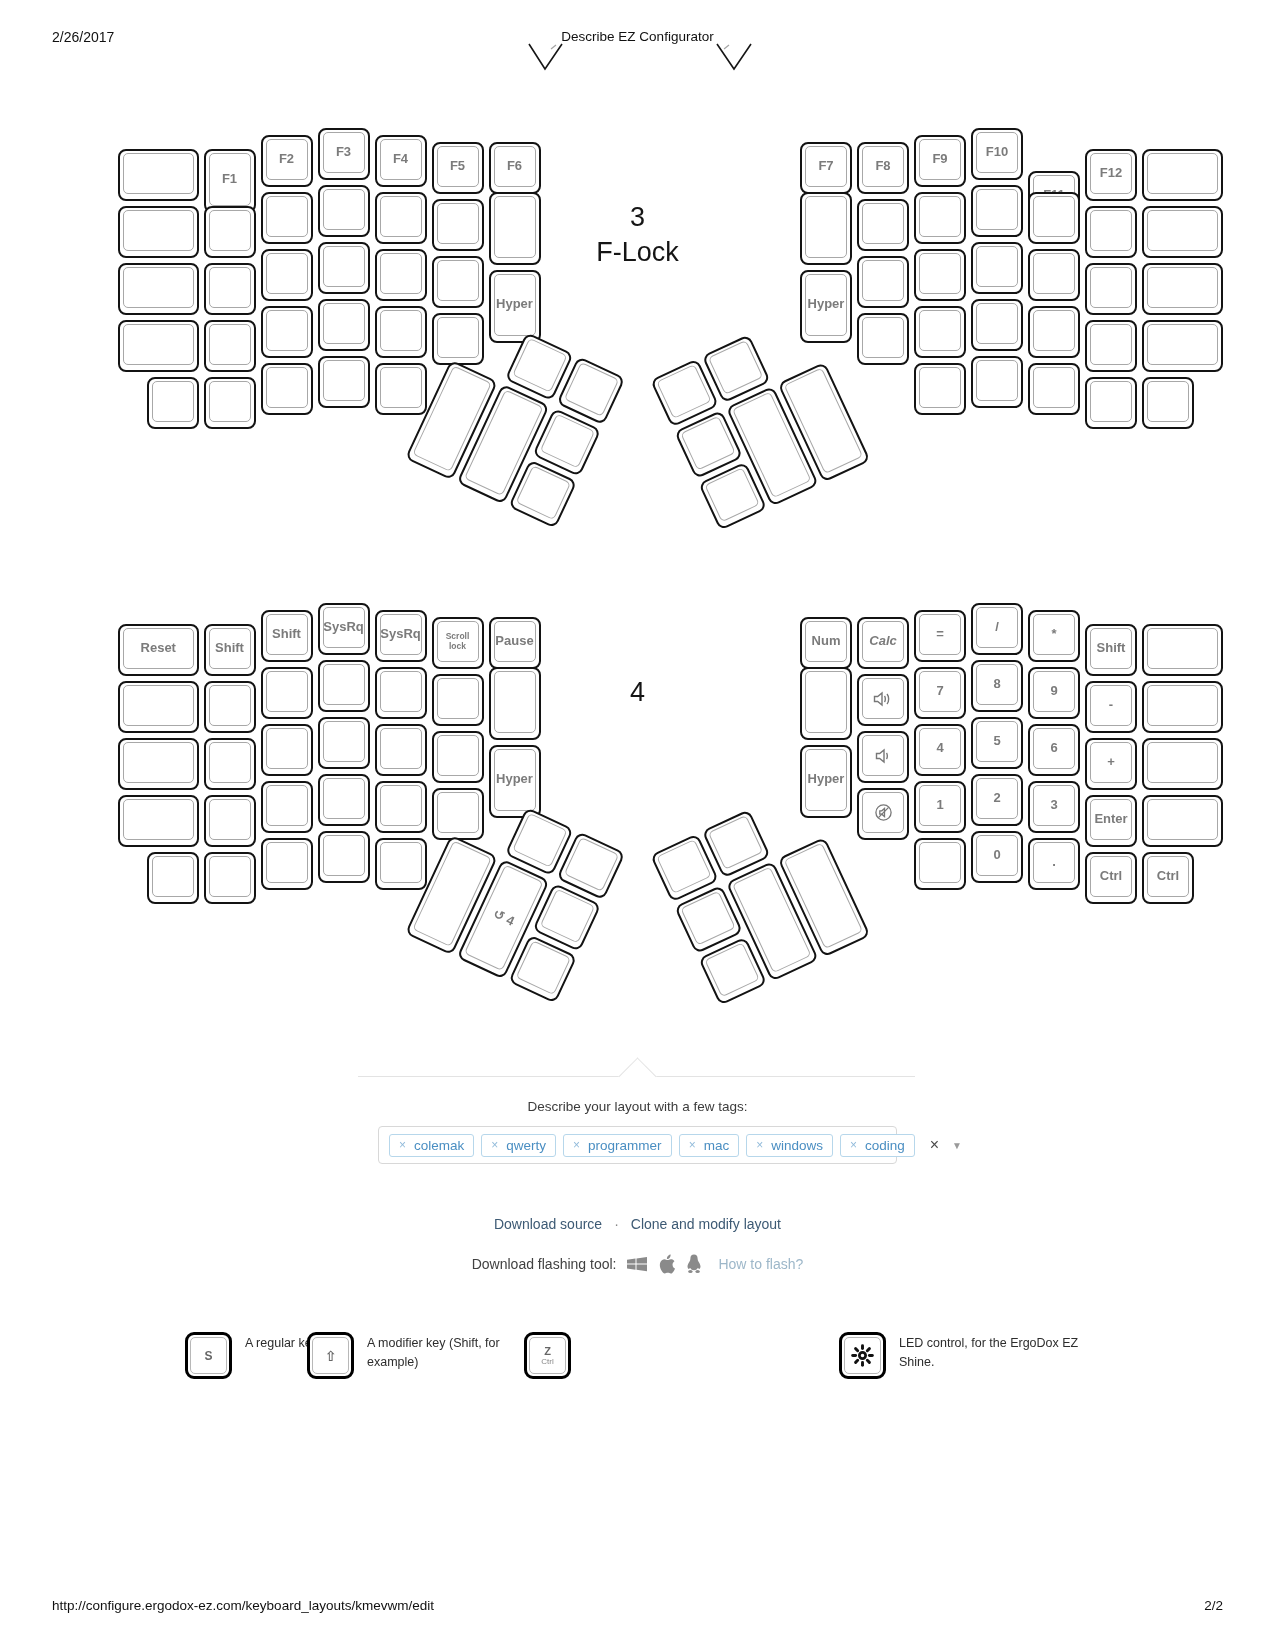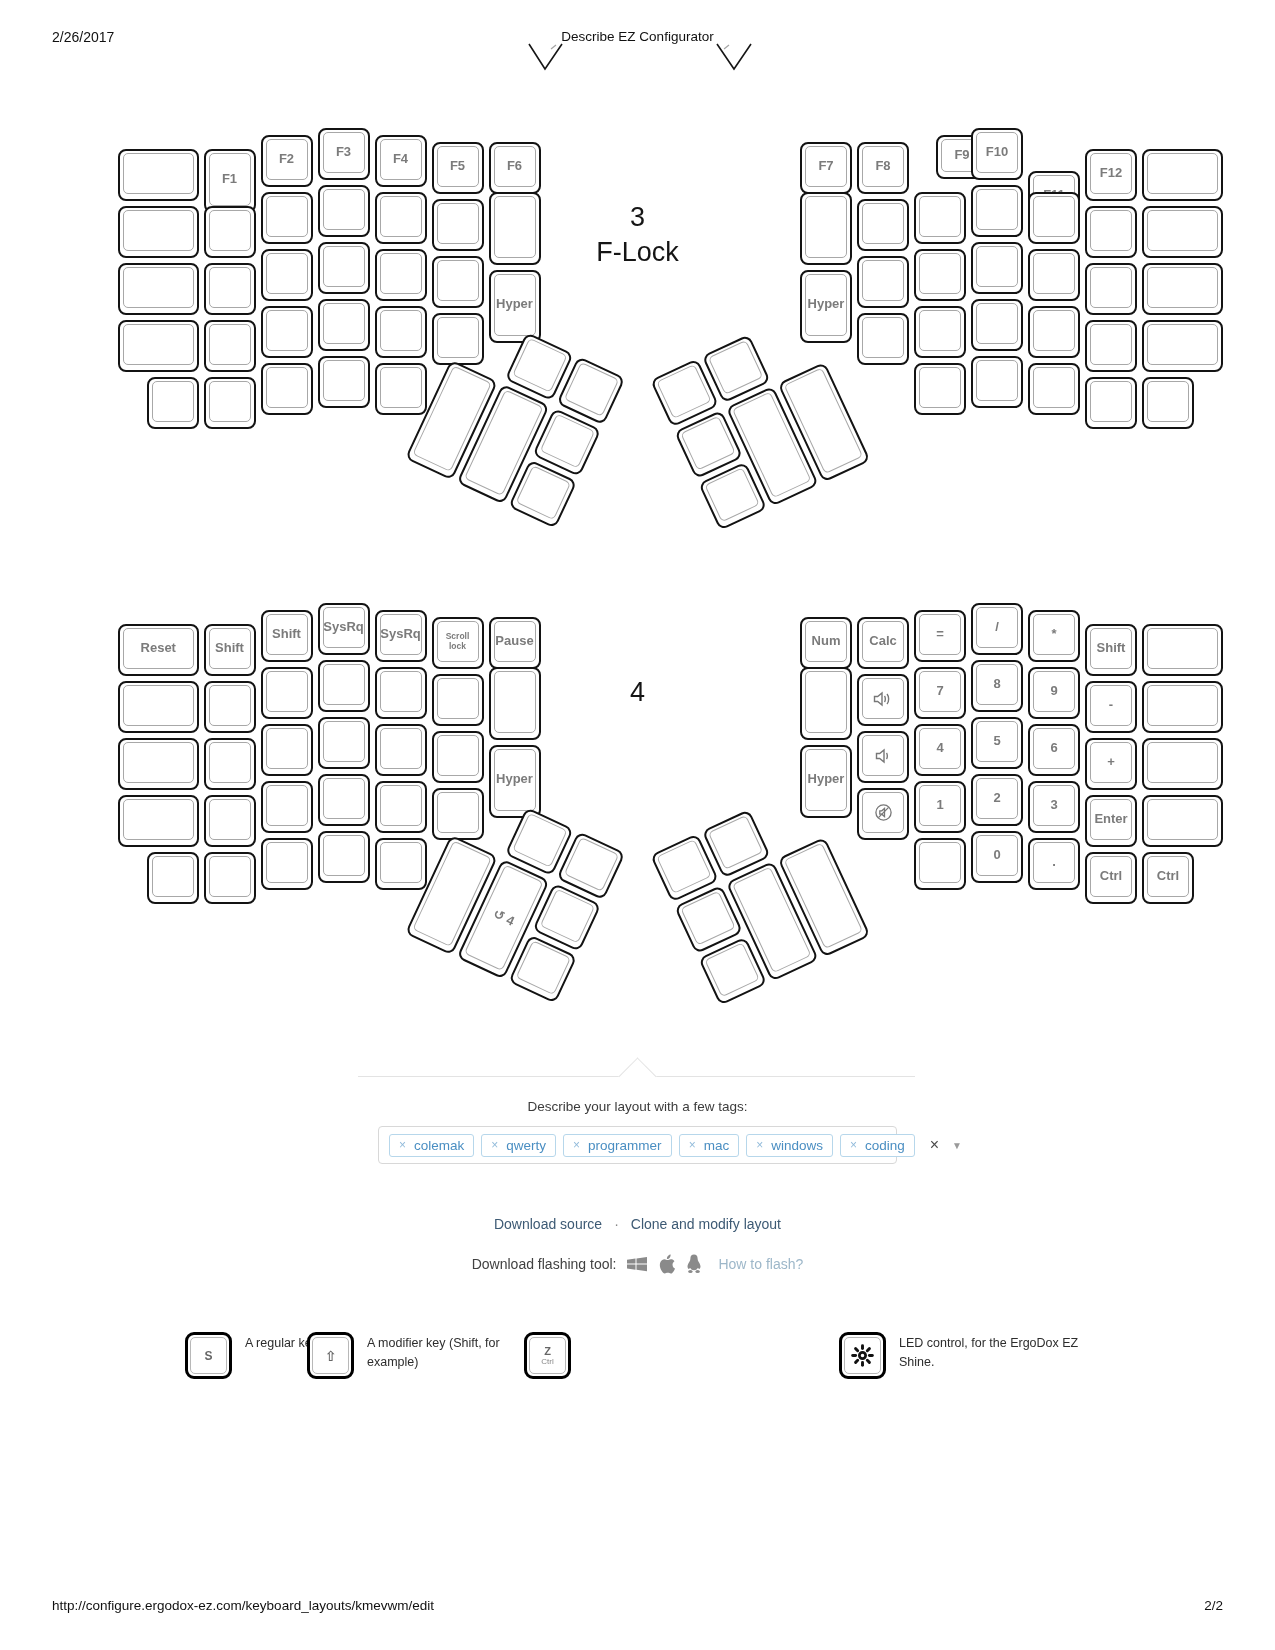--- a/index.html
+++ b/index.html
@@ -212,21 +212,21 @@
       <div class="key" style="left: 800px; top: 142.25px; width: 52px; height: 52px;">
         <div class="cap">
           <span class="lbl">F7</span>
         </div>
       </div>
       <div class="key" style="left: 857px; top: 142.25px; width: 52px; height: 52px;">
         <div class="cap">
           <span class="lbl">F8</span>
         </div>
       </div>
-      <div class="key" style="left: 936px; top: 135.125px; width: 52px; height: 44px; border-radius: 8px;">
+      <div class="key" style="left: 914px; top: 135.125px; width: 52px; height: 52px; border-radius: 8px;">
         <div class="cap">
           <span class="lbl">F9</span>
         </div>
       </div>
       <div class="key" style="left: 971px; top: 128px; width: 52px; height: 52px;">
         <div class="cap">
           <span class="lbl">F10</span>
         </div>
       </div>
       <div class="key" style="left: 1028px; top: 135.125px; width: 52px; height: 52px; margin-top: 36px;">
@@ -474,21 +474,21 @@
         </div>
         <div class="key" style="left: 114px; top: 114px; width: 52px; height: 52px;">
           <div class="cap"></div>
         </div>
       </div>
       <div class="key" style="left: 800px; top: 617.25px; width: 52px; height: 52px;">
         <div class="cap">
           <span class="lbl">Num</span>
         </div>
       </div>
-      <div class="key" style="left: 857px; top: 617.25px; width: 52px; height: 52px;">
+      <div class="key" style="left: 857px; top: 617.25px; width: 52px; height: 52px; font-style: italic;">
         <div class="cap">
           <span class="lbl">Calc</span>
         </div>
       </div>
       <div class="key" style="left: 914px; top: 610.125px; width: 52px; height: 52px;">
         <div class="cap">
           <span class="lbl">=</span>
         </div>
       </div>
       <div class="key" style="left: 971px; top: 603px; width: 52px; height: 52px;">

